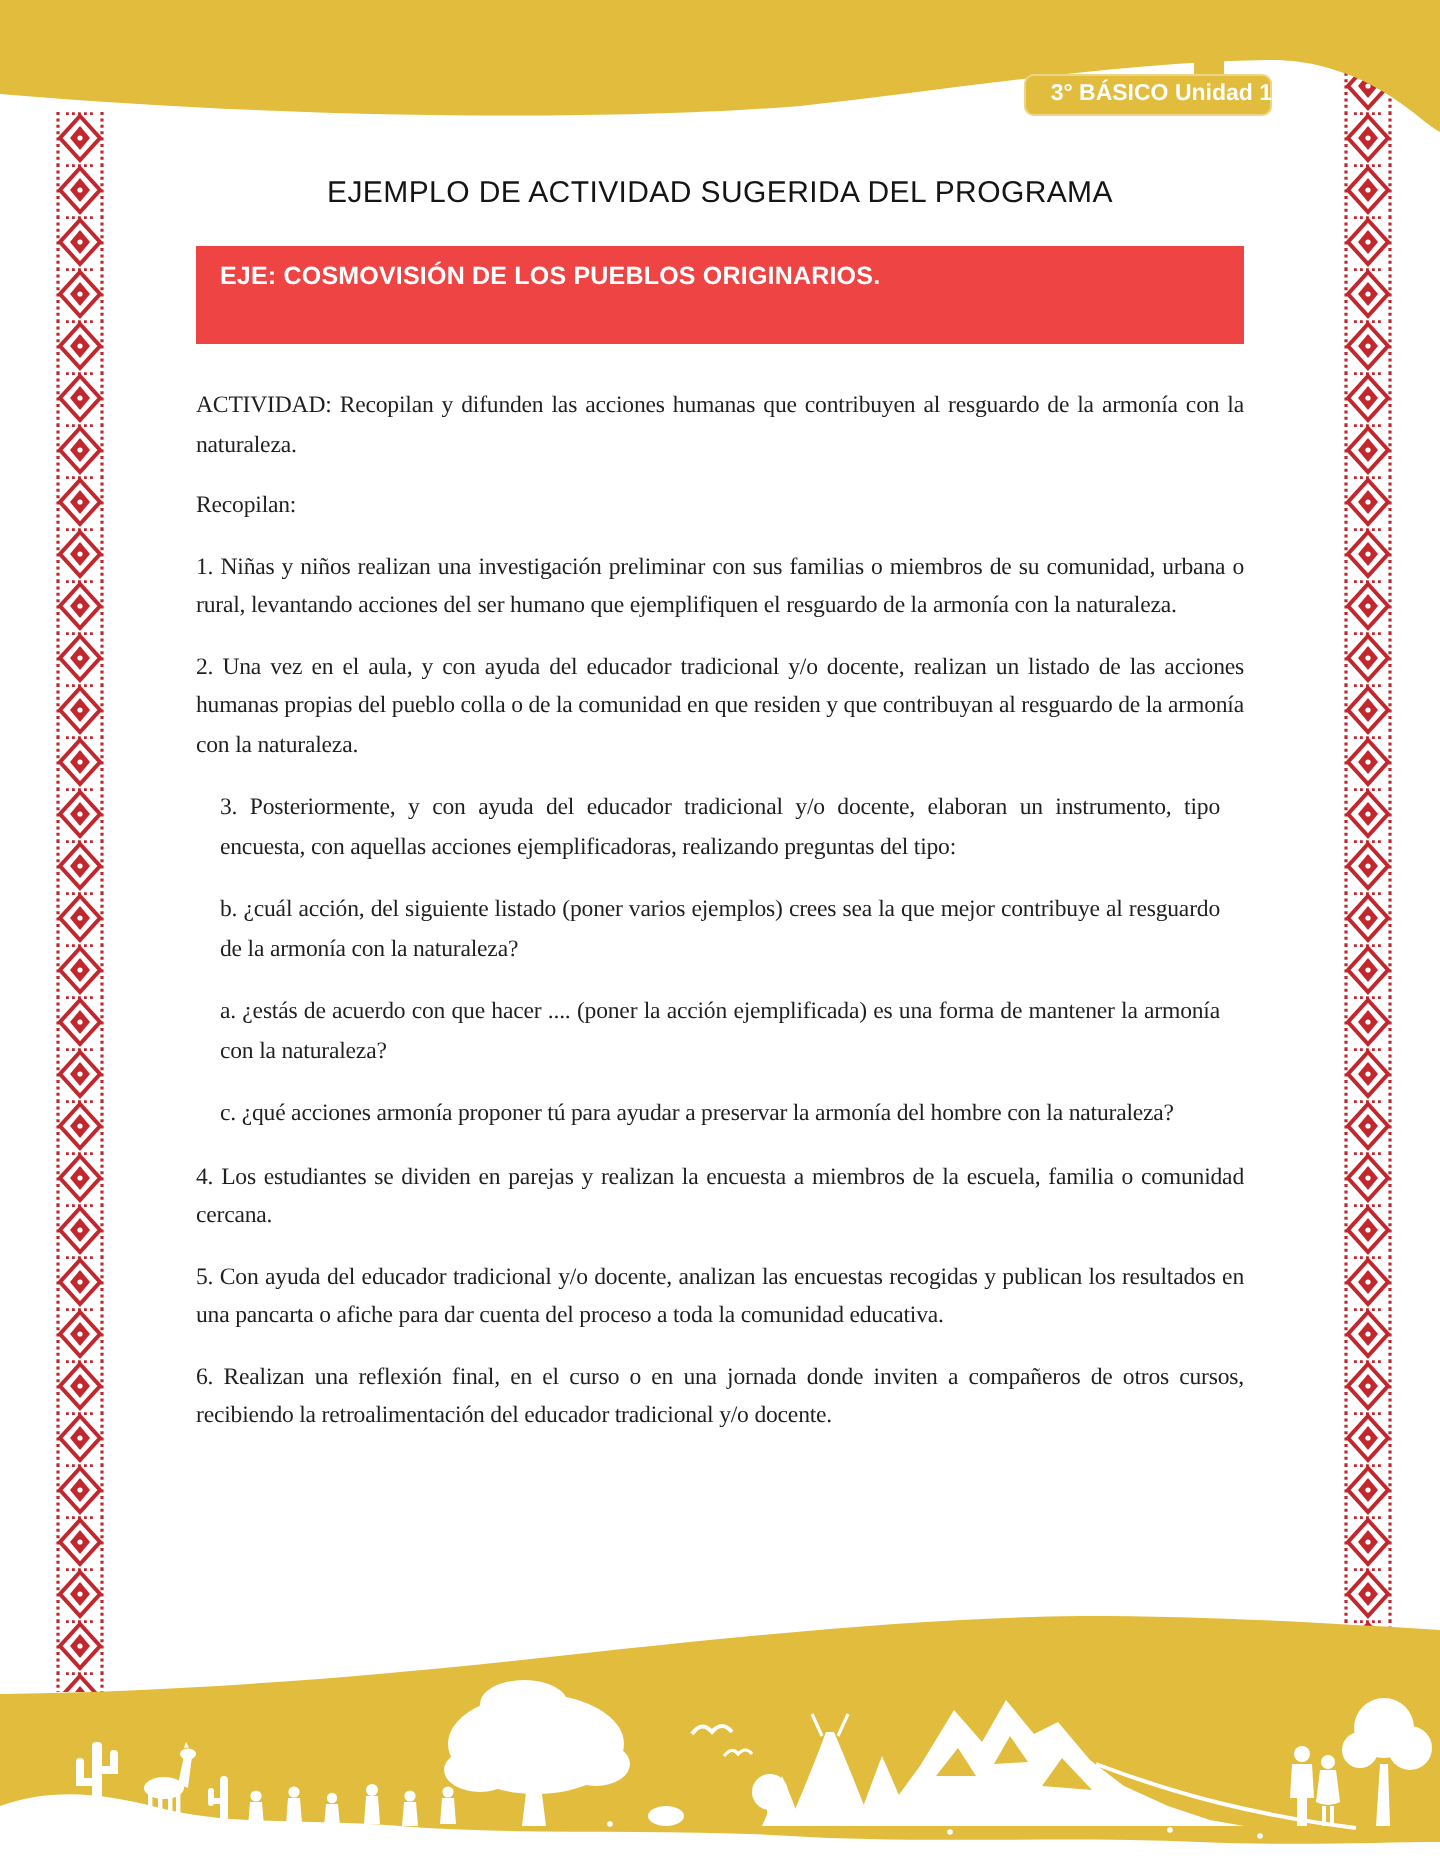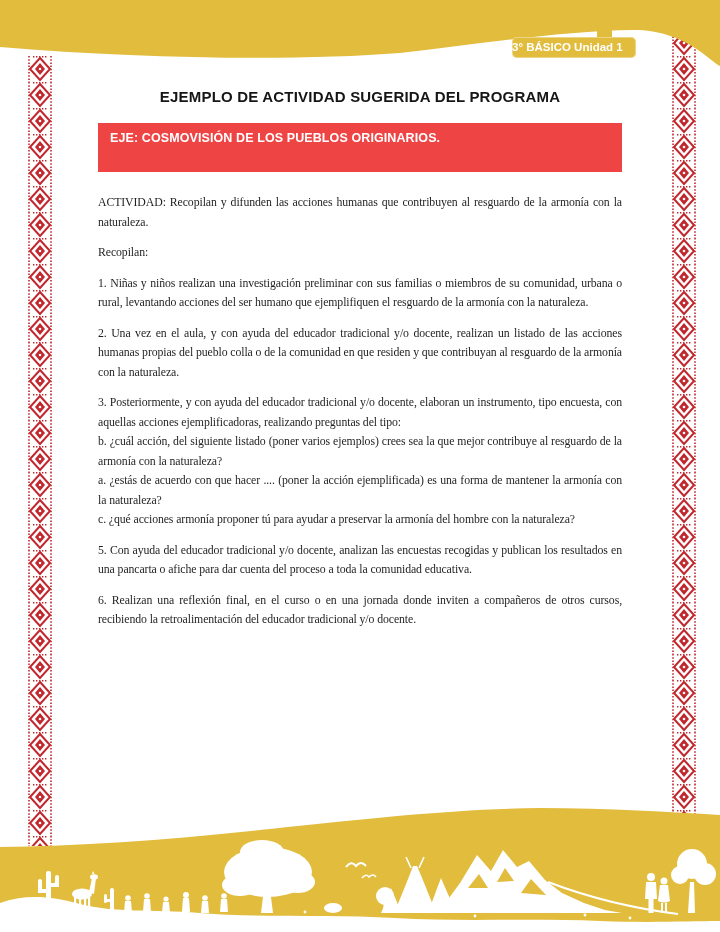--- a/index.html
+++ b/index.html
@@ -4,40 +4,40 @@
 <style>
   html,body{margin:0;padding:0;background:#ffffff;}
   .page{
     position:relative;width:720px;height:932px;background:#ffffff;overflow:hidden;
     font-family:"Liberation Sans", sans-serif;color:#1f1f1f;
   }
   .top-band{position:absolute;top:0;left:0;z-index:3;display:block;}
   .unit-badge{
     position:absolute;left:512px;top:37px;width:124px;height:21px;z-index:4;
     background:#E2BC3C;border-radius:5px;box-shadow:inset 0 0 0 1px rgba(255,255,255,.38);
-    color:#ffffff;font-weight:bold;font-size:11.5px;line-height:21px;text-align:left;
+    color:#ffffff;font-weight:bold;font-size:11.5px;line-height:21px;text-align:right;
   }
   .side-border{position:absolute;z-index:1;display:block;}
   .side-border.left{left:28px;top:56px;}
   .side-border.right{left:672px;top:30px;}
   .doc-title{
     position:absolute;left:0;right:0;top:88px;z-index:2;
-    text-align:center;font-weight:bold;font-size:15px;letter-spacing:.2px;color:#151515;
+    text-align:center;font-weight:normal;font-size:15px;letter-spacing:.2px;color:#151515;
   }
   .eje-banner{
     position:absolute;left:98px;top:123px;width:524px;height:49px;z-index:2;
     background:#ef4444;box-sizing:border-box;padding:8px 10px 0 12px;
     color:#ffffff;font-weight:bold;font-size:12.5px;letter-spacing:.1px;
   }
   .body-text{
     position:absolute;left:98px;top:193px;width:524px;z-index:2;
     font-size:11.8px;line-height:19.5px;letter-spacing:-0.1px;text-align:justify;
   }
   .body-text p{margin:0 0 11px 0;font-family:Liberation Serif, serif;}
-  .body-text .q-block p{margin:0;}
+  .body-text .q-block p{margin:12px;}
   .body-text .q-block{margin:0 0 11px 0;}
   .bottom-scene{position:absolute;left:0;bottom:0;z-index:5;display:block;}
 </style>
 </head>
 <body>
 
 <div class="page">
 
   <svg class="top-band" width="720" height="72" viewBox="0 0 720 72" aria-hidden="true">
     <path fill="#E2BC3C" d="M0,0 H720 V66 C712,62 700,48 676,38 C658,31 646,30 634,30
@@ -87,20 +87,21 @@
     <p>ACTIVIDAD: Recopilan y difunden las acciones humanas que contribuyen al resguardo de la armonía con la naturaleza.</p>
     <p>Recopilan:</p>
     <p>1. Niñas y niños realizan una investigación preliminar con sus familias o miembros de su comunidad, urbana o rural, levantando acciones del ser humano que ejemplifiquen el resguardo de la armonía con la naturaleza.</p>
     <p>2. Una vez en el aula, y con ayuda del educador tradicional y/o docente, realizan un listado de las acciones humanas propias del pueblo colla o de la comunidad en que residen y que contribuyan al resguardo de la armonía con la naturaleza.</p>
     <div class="q-block">
       <p>3. Posteriormente, y con ayuda del educador tradicional y/o docente, elaboran un instrumento, tipo encuesta, con aquellas acciones ejemplificadoras, realizando preguntas del tipo:</p>
       <p>b. ¿cuál acción, del siguiente listado (poner varios ejemplos) crees sea la que mejor contribuye al resguardo de la armonía con la naturaleza?</p>
       <p>a. ¿estás de acuerdo con que hacer .... (poner la acción ejemplificada) es una forma de mantener la armonía con la naturaleza?</p>
       <p>c. ¿qué acciones armonía proponer tú para ayudar a preservar la armonía del hombre con la naturaleza?</p>
     </div>
+    <p> 4. Los estudiantes se dividen en parejas y realizan la encuesta a miembros de la escuela, familia o comunidad cercana.</p>
     <p>5. Con ayuda del educador tradicional y/o docente, analizan las encuestas recogidas y publican los resultados en una pancarta o afiche para dar cuenta del proceso a toda la comunidad educativa.</p>
     <p>6. Realizan una reflexión final, en el curso o en una jornada donde inviten a compañeros de otros cursos, recibiendo la retroalimentación del educador tradicional y/o docente.</p>
   </div>
 
   <svg class="bottom-scene" width="720" height="150" viewBox="0 0 720 150" aria-hidden="true">
     <path d="M0,65 C80,64 170,58 270,47 C380,35 460,27 540,26
       C610,26 670,30 720,33 L720,150 L0,150 Z" fill="#E2BC3C"></path>
     <g fill="#ffffff">
 
       <path d="M0,121 C25,112 50,114 80,122 C115,131 150,127 200,131

